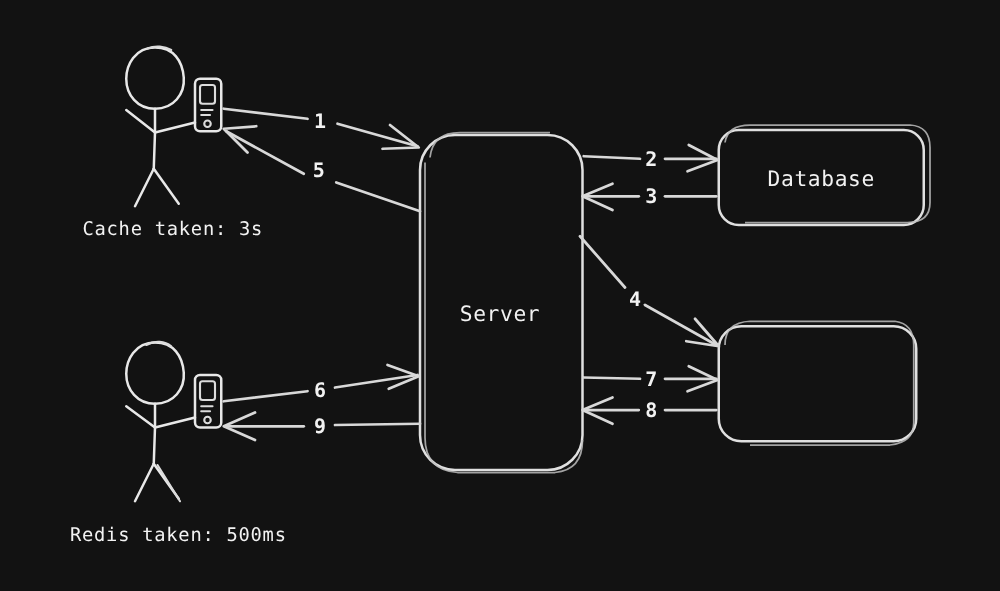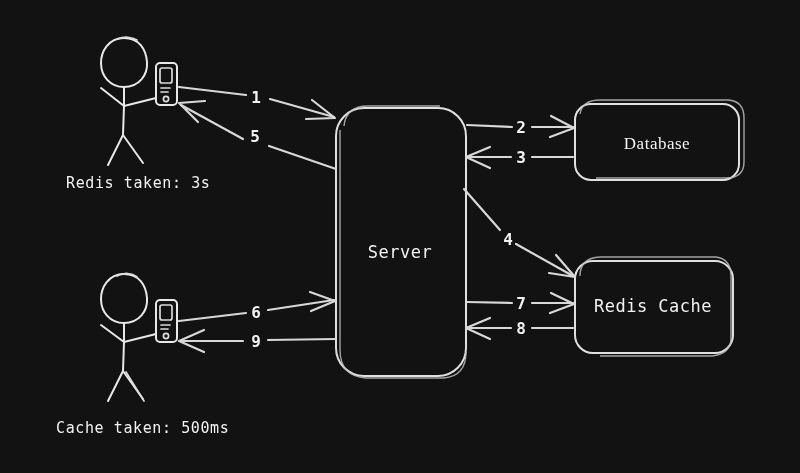--- a/index.html
+++ b/index.html
@@ -196,29 +196,28 @@
 
     <g>
       <path class="arrow-line" d="M336 339 L268 340"></path>
       <path class="arrow-line" d="M243 341 L180 341"></path>
       <path class="arrow-head" d="M204 330 L179 341 L204 352"></path>
     </g>
 
   </svg>
 
   <div class="lbl node-label" style="left:400px; top:252px;">Server</div>
-  <div class="lbl node-label" style="left:657px; top:144px;font-family:Liberation Serif, serif;">Database</div>
-  <div class="lbl node-label" style="left:653px; top:306px;">Redis Cache</div>
+  <div class="lbl node-label" style="left:657px; top:144px;">Database</div>
 
   <div class="lbl edge-num" style="left:256px; top:97px;">1</div>
   <div class="lbl edge-num" style="left:521px; top:127px;">2</div>
   <div class="lbl edge-num" style="left:521px; top:157px;">3</div>
   <div class="lbl edge-num" style="left:508px; top:239px;">4</div>
   <div class="lbl edge-num" style="left:255px; top:136px;">5</div>
   <div class="lbl edge-num" style="left:256px; top:312px;">6</div>
   <div class="lbl edge-num" style="left:521px; top:303px;">7</div>
   <div class="lbl edge-num" style="left:521px; top:328px;">8</div>
   <div class="lbl edge-num" style="left:256px; top:341px;">9</div>
 
-  <div class="lbl caption" style="left:66px; top:174px;">Redis taken: 3s</div>
-  <div class="lbl caption" style="left:56px; top:419px;">Cache taken: 500ms</div>
+  <div class="lbl caption" style="left:66px; top:174px;">Cache taken: 3s</div>
+  <div class="lbl caption" style="left:56px; top:419px;">Redis taken: 500ms</div>
 
 </div>
 
 </body></html>

